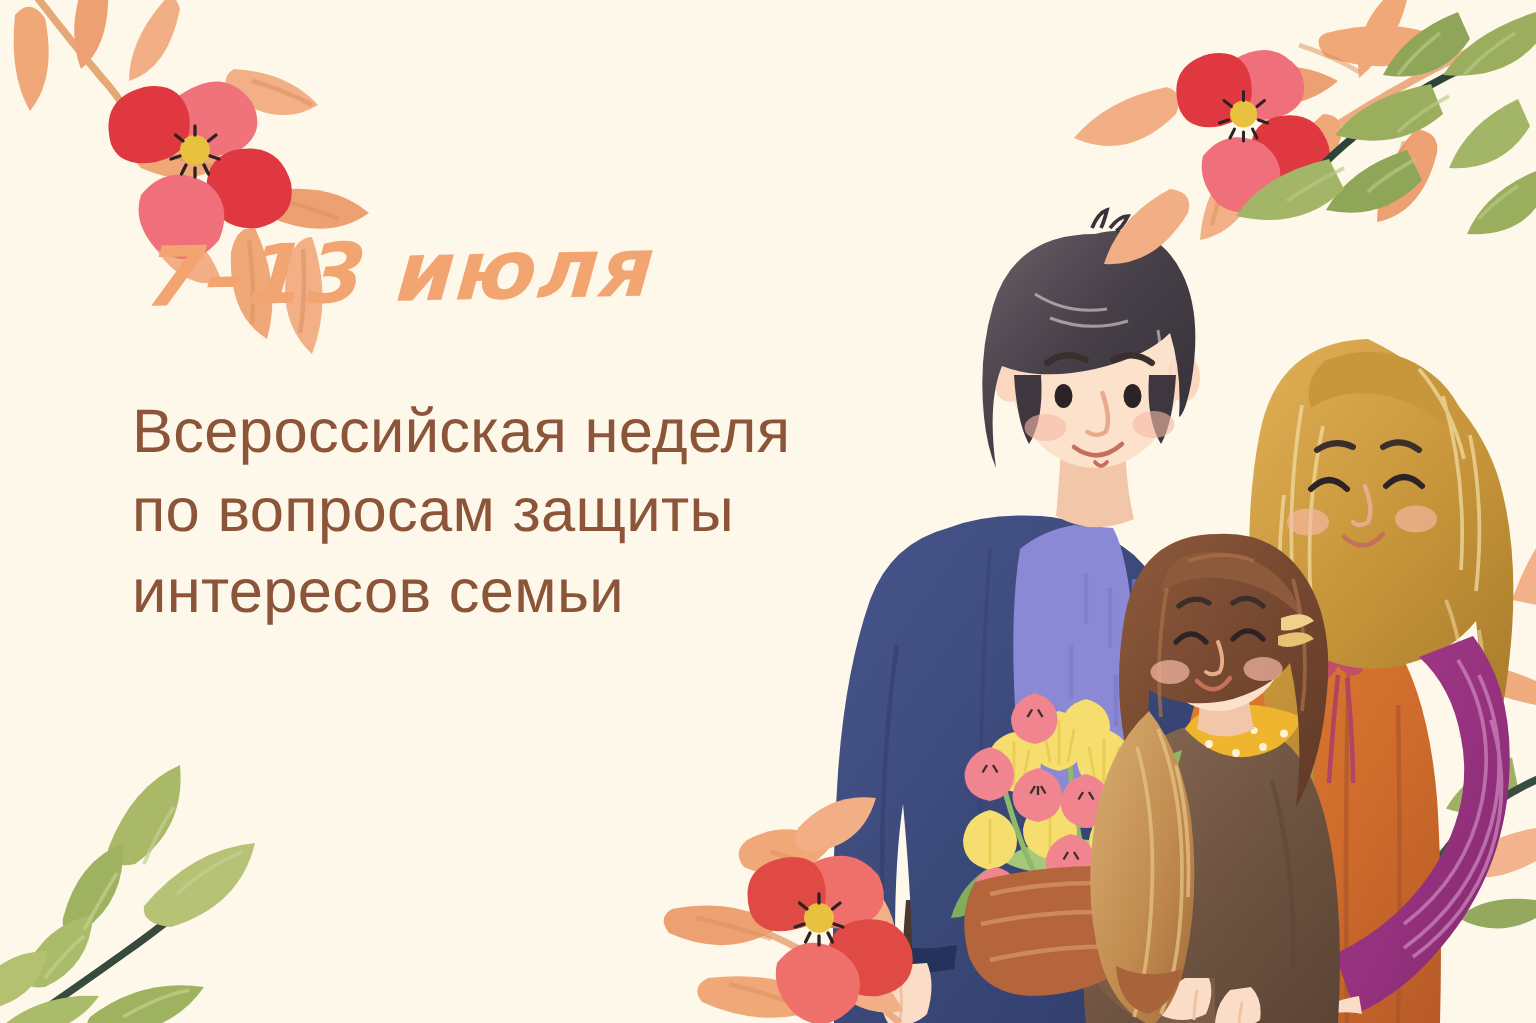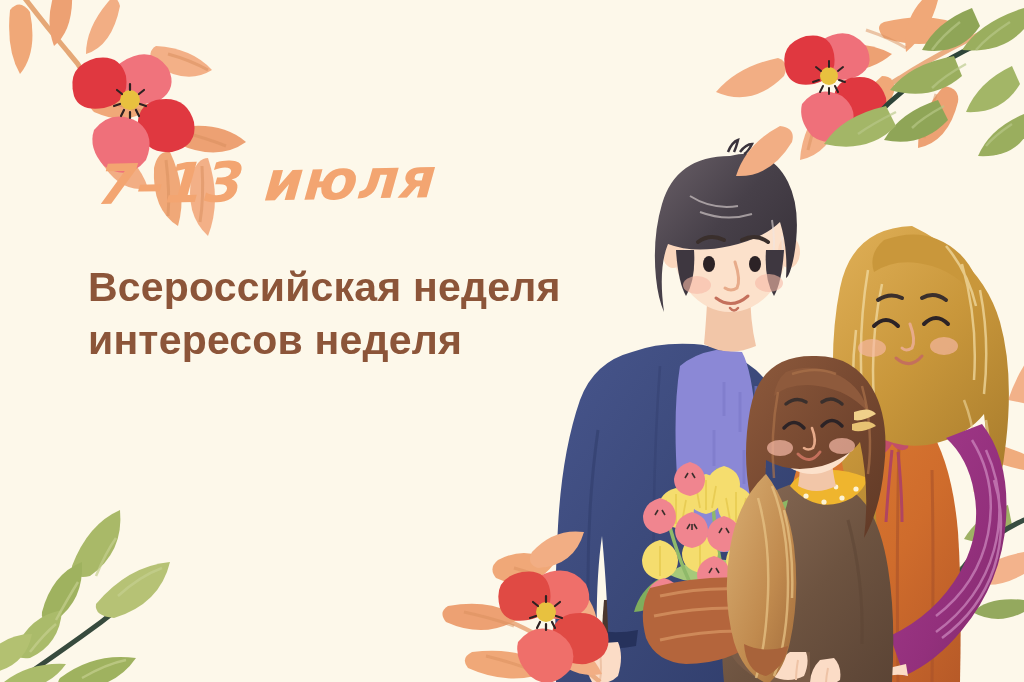--- a/index.html
+++ b/index.html
@@ -38,21 +38,21 @@
     color: #f3a571;
     line-height: 1;
     margin: 0 0 48px 10px;
     transform: skewX(-6deg) rotate(-1.2deg);
     transform-origin: left center;
     white-space: nowrap;
   }
   #headline {
     margin: 0;
     font-family: "Liberation Sans", sans-serif;
-    font-weight: 700;
+    font-weight: 400;
     font-size: 41px;
     line-height: 1.30;
     color: #8c5539;
     letter-spacing: 0.2px;
   }
   #headline .hl-line { display: block; white-space: nowrap; }
 </style>
 </head>
 <body>
 
@@ -497,17 +497,18 @@
                    M540 622 l-3 6 M552 622 l3 6 M546 624 l0 6"></path>
         </g>
       </g>
     </g>
   </svg>
 
   <div id="text-block">
     <div id="date-line">7–13 июля</div>
     <h1 id="headline">
       <span class="hl-line">Всероссийская неделя</span>
-      <span class="hl-line">интересов неделя</span>
+      <span class="hl-line">по вопросам защиты</span>
+      <span class="hl-line">интересов семьи</span>
     </h1>
   </div>
 
 </div>
 
 </body></html>

